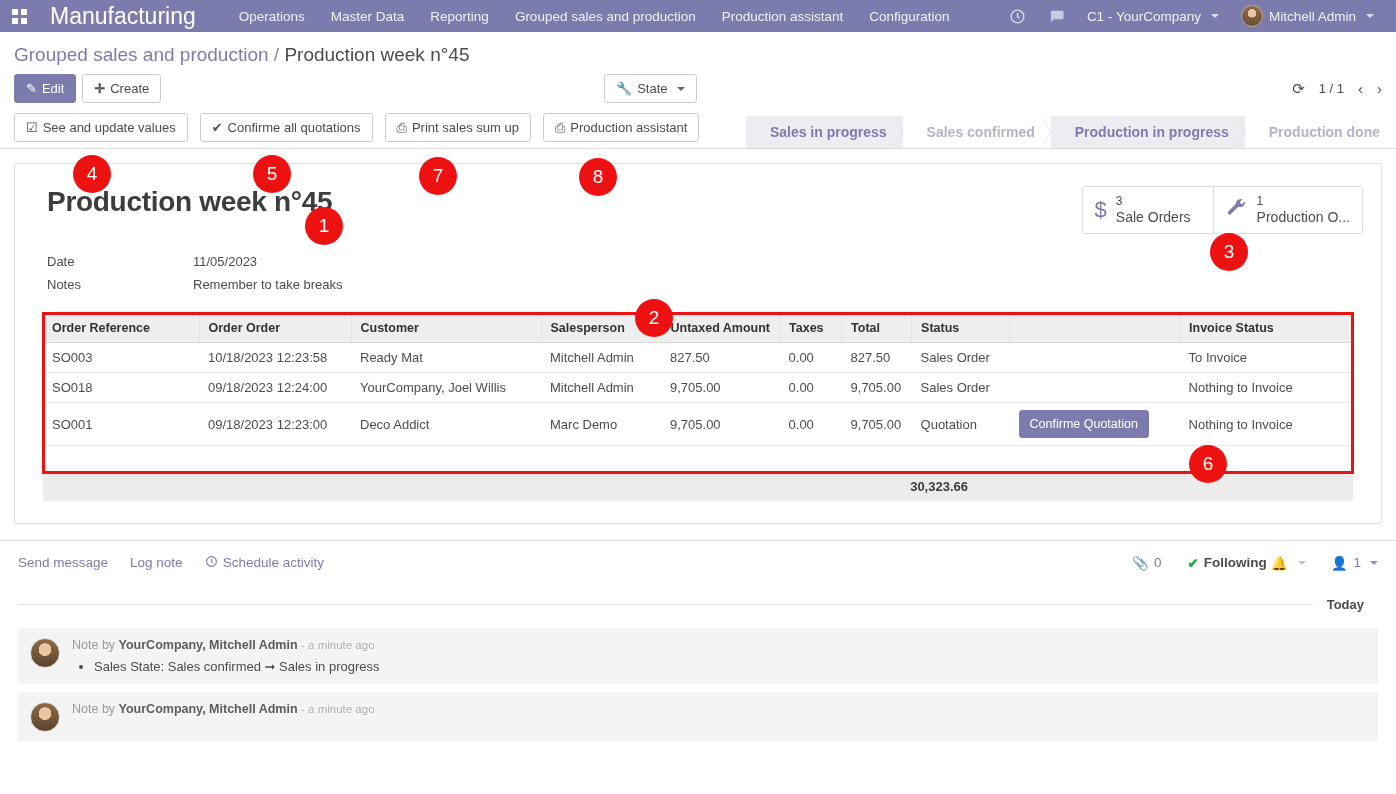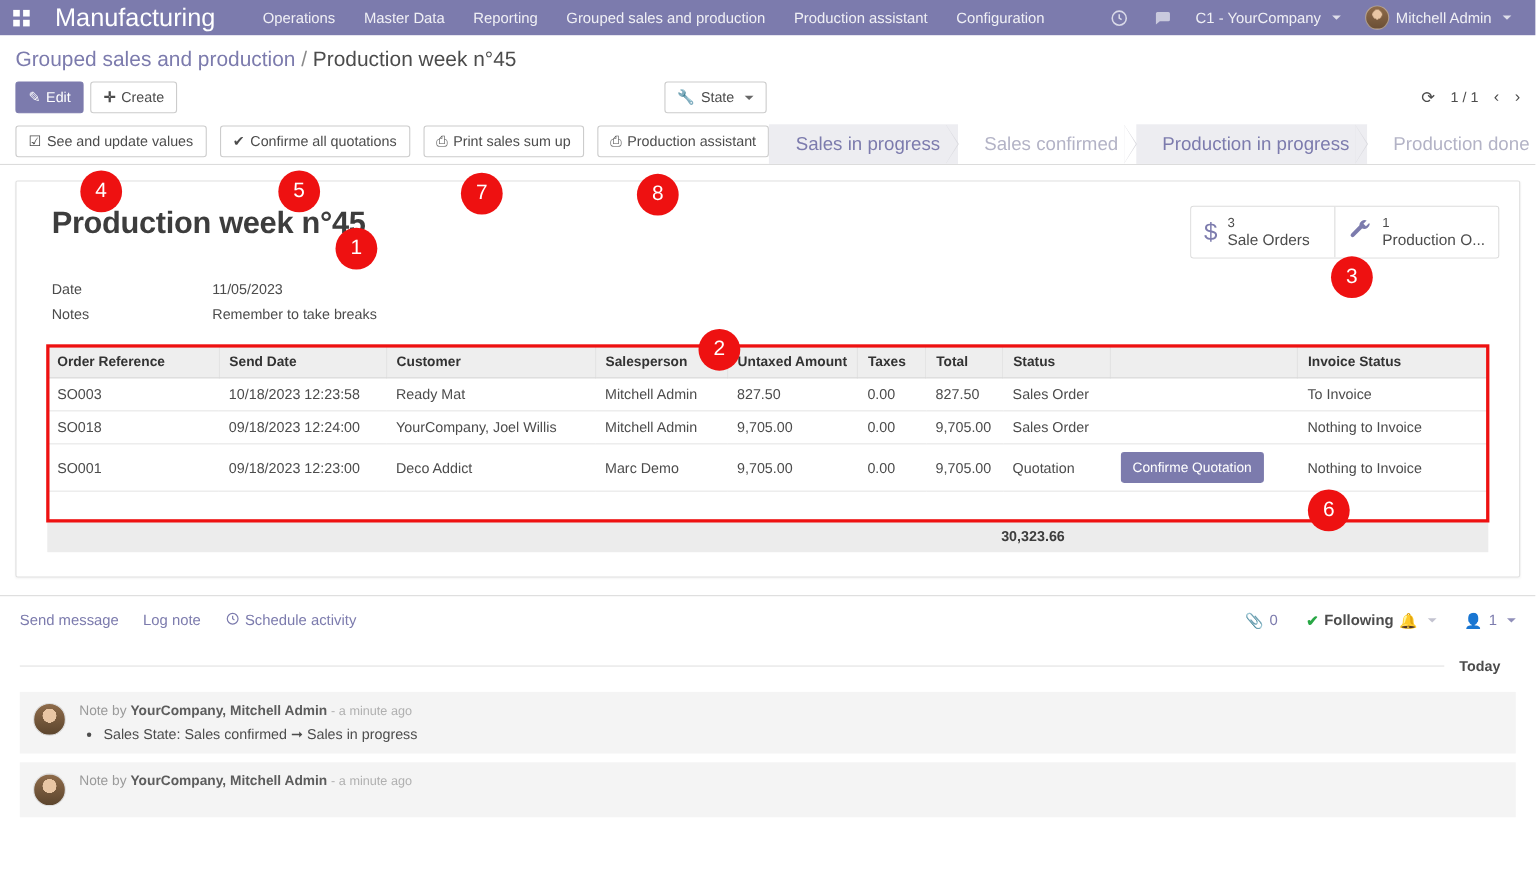--- a/index.html
+++ b/index.html
@@ -77,21 +77,21 @@
   .statusrow{
     display:flex; align-items:stretch; margin-top:10px; border-bottom:1px solid #dcdcdc;
     background:#fff; position:relative; min-height:34px;
   }
   .sbleft{ display:flex; align-items:center; padding:0 0 6px 14px; gap:6px; }
   .sbright{
     margin-left:auto; display:flex; align-items:stretch; align-self:flex-end;
   }
   .stage{
     position:relative; display:flex; align-items:center;
-    padding:8px 16px 8px 24px; font-size:17px; font-weight:normal; color:#b3b3c6;
+    padding:8px 16px 8px 24px; font-size:14px; font-weight:bold; color:#b3b3c6;
     background:#fff; white-space:nowrap;
   }
   .stage.active{ color:#7c7bad; background:#ededf1;}
   .stage:after{
     content:""; position:absolute; right:-11px; top:0; bottom:0; width:22px;
     background:inherit; z-index:2;
     clip-path: polygon(0 0, 50% 50%, 0 100%);
   }
   .stage:before{
     content:""; position:absolute; right:-12px; top:0; bottom:0; width:23px;
@@ -340,21 +340,21 @@
         <div class="fval">Remember to take breaks</div>
       </div>
     </div>
 
     <div class="listbox">
       <div class="redbox"></div>
       <table class="o-list">
         <thead>
           <tr>
             <th style="width:156px">Order Reference</th>
-            <th style="width:152px">Send Date</th>
+            <th style="width:152px">Order Order</th>
             <th style="width:190px">Customer</th>
             <th style="width:120px">Salesperson</th>
             <th class="num" style="width:118px">Untaxed Amount</th>
             <th class="num" style="width:62px">Taxes</th>
             <th class="num" style="width:70px">Total</th>
             <th style="width:98px">Status</th>
             <th style="width:170px"></th>
             <th>Invoice Status</th>
           </tr>
         </thead>

